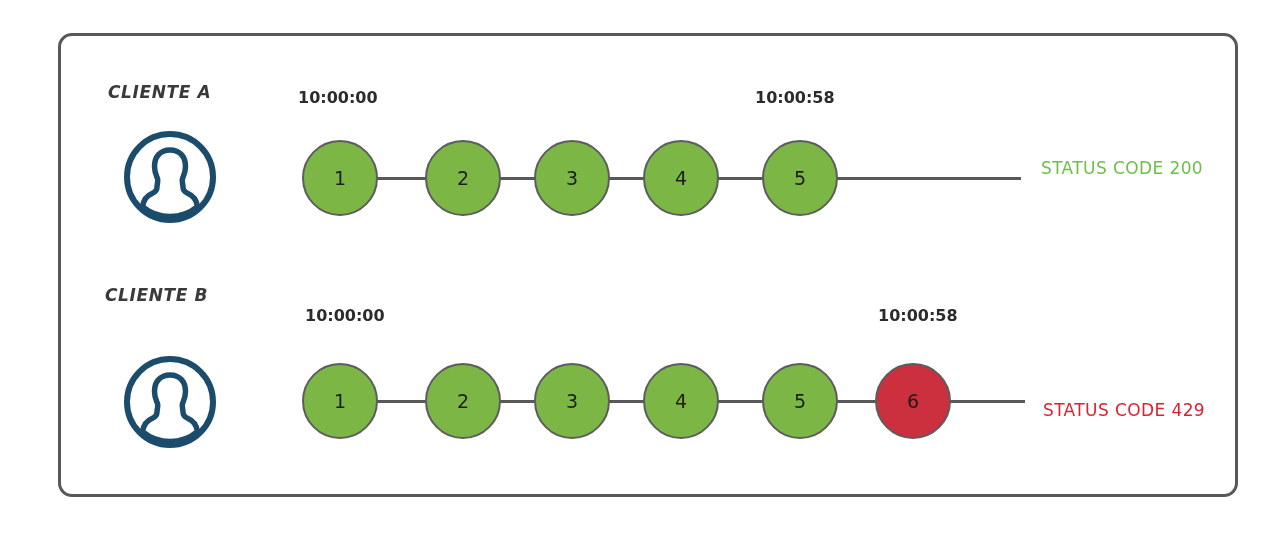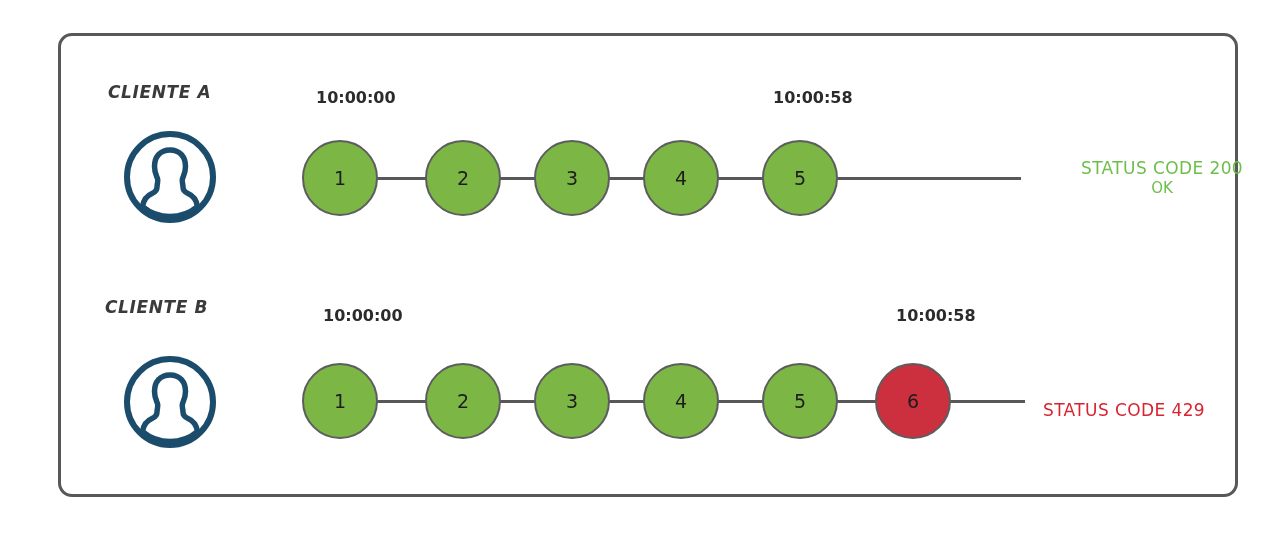--- a/index.html
+++ b/index.html
@@ -42,21 +42,20 @@
   .avatar {
     position: absolute;
   }
   .timestamp {
     position: absolute;
     font-family: "DejaVu Sans", sans-serif;
     font-size: 16px;
     font-weight: 700;
     color: #2b2b2b;
     white-space: nowrap;
-    margin-left: 18px;
   }
   .node {
     position: absolute;
     width: 76px;
     height: 76px;
     border-radius: 50%;
     border: 2.5px solid #5d5d5f;
     box-sizing: border-box;
     display: flex;
     align-items: center;
@@ -136,26 +135,25 @@
   <div class="node green" style="left:534px; top:140px;">
       <span>3</span>
     </div>
   <div class="node green" style="left:643px; top:140px;">
       <span>4</span>
     </div>
   <div class="node green" style="left:762px; top:140px;">
       <span>5</span>
     </div>
 
-  <div class="status ok" style="left:1072px; top:158px; width:180px;">
+  <div class="status ok" style="left:1032px; top:158px; width:180px;">
     <span class="line1">STATUS CODE 200</span>
-    <span class="line2">OK</span>
-  </div>
-
-  <div class="client-label" style="left:105px; top:297px;">CLIENTE B</div>
+  </div>
+
+  <div class="client-label" style="left:105px; top:285px;">CLIENTE B</div>
 
   <div class="avatar" style="left:123px; top:355px;">
     <svg width="94" height="94" viewBox="0 0 94 94">
       <circle cx="47" cy="47" r="43" fill="none" stroke="#1c4c6b" stroke-width="6"></circle>
       <path d="M47 20 C37 20 31.5 27 31.5 36.5 C31.5 43 33.5 46 34.5 48.5
                C35.5 51 34 53.5 34 57 C34 60 32.5 62 29 63.5
                C23 66 20.5 70 19.5 76.5
                A43 43 0 0 0 74.5 76.5
                C73.5 70 71 66 65 63.5
                C61.5 62 60 60 60 57 C60 53.5 58.5 51 59.5 48.5

